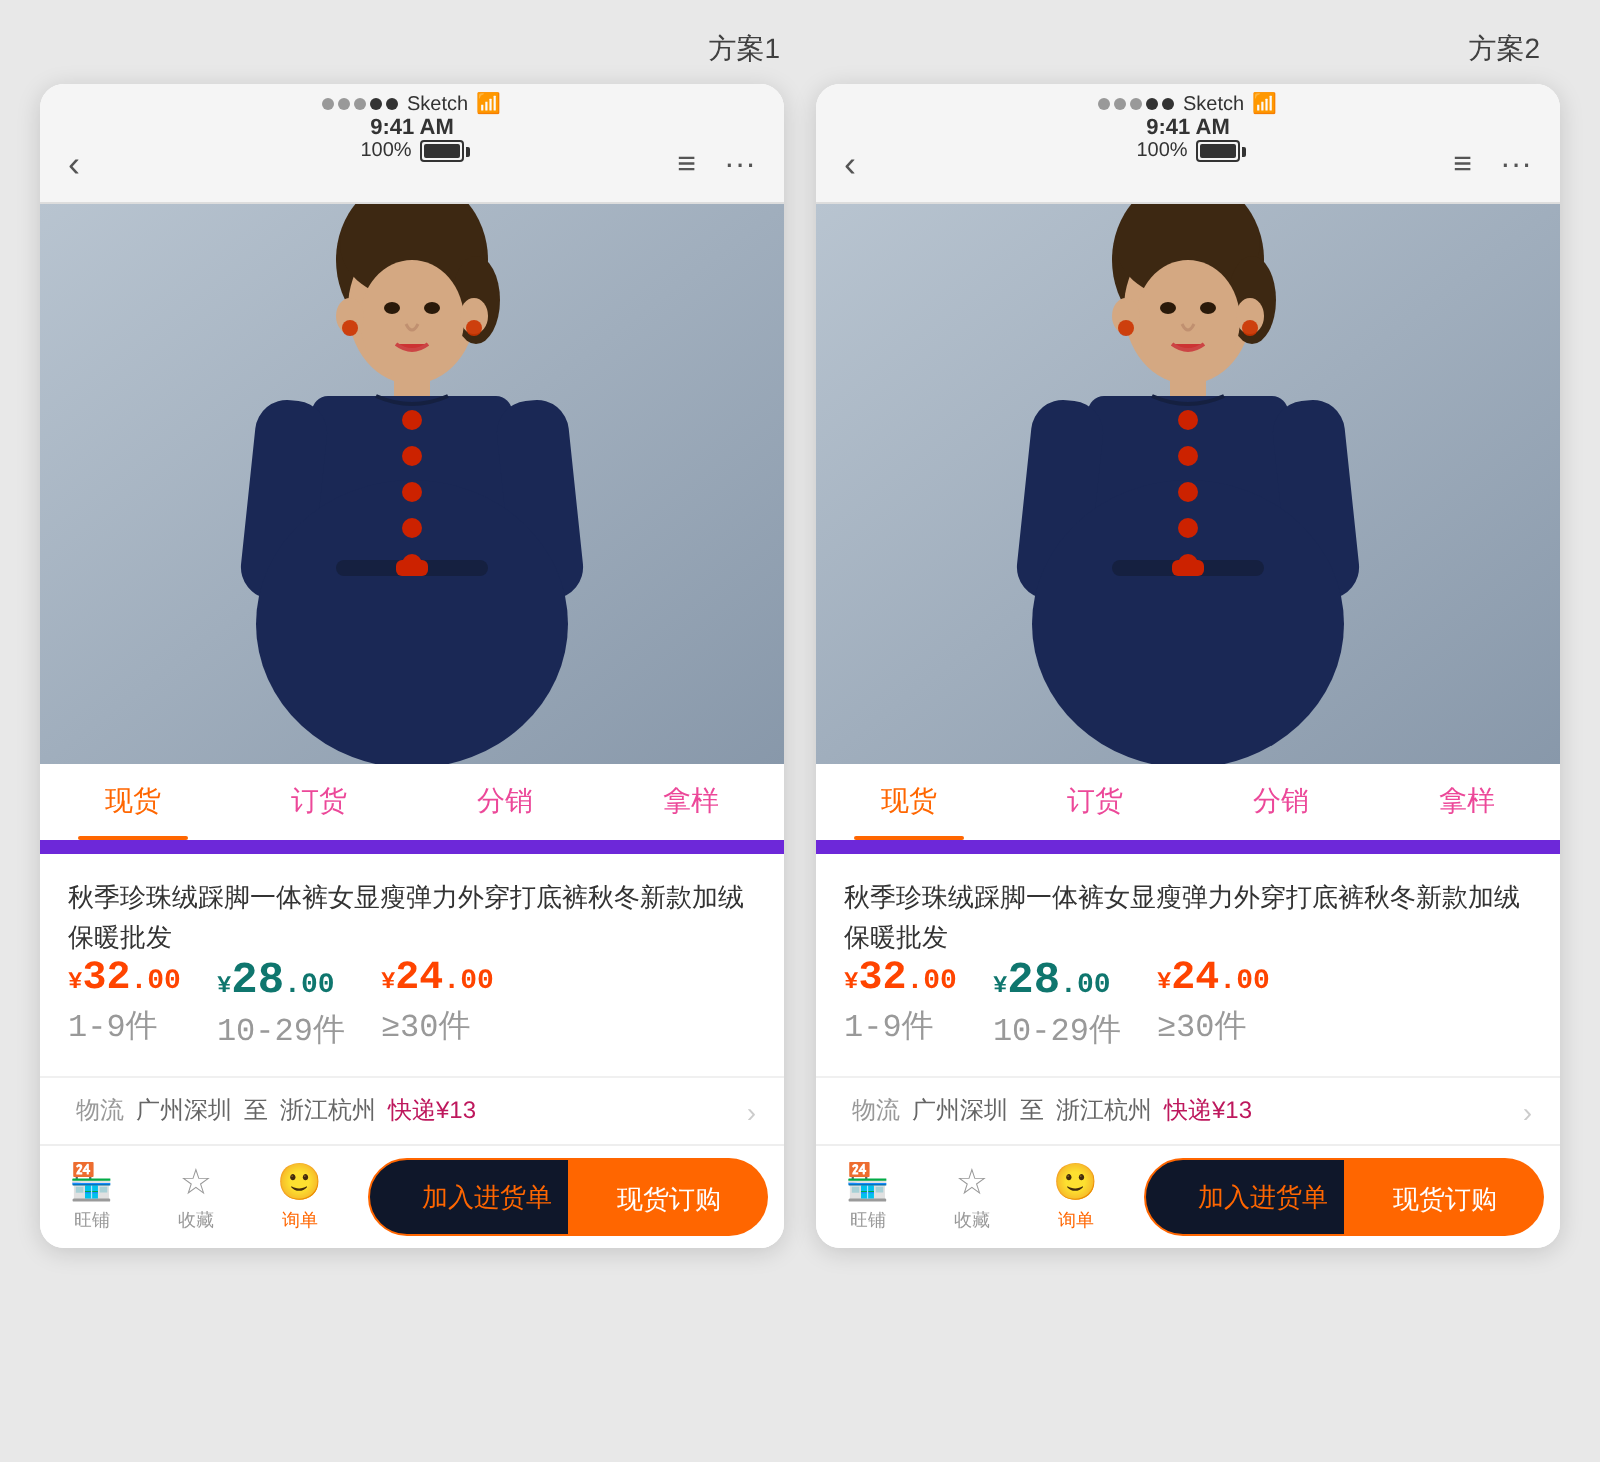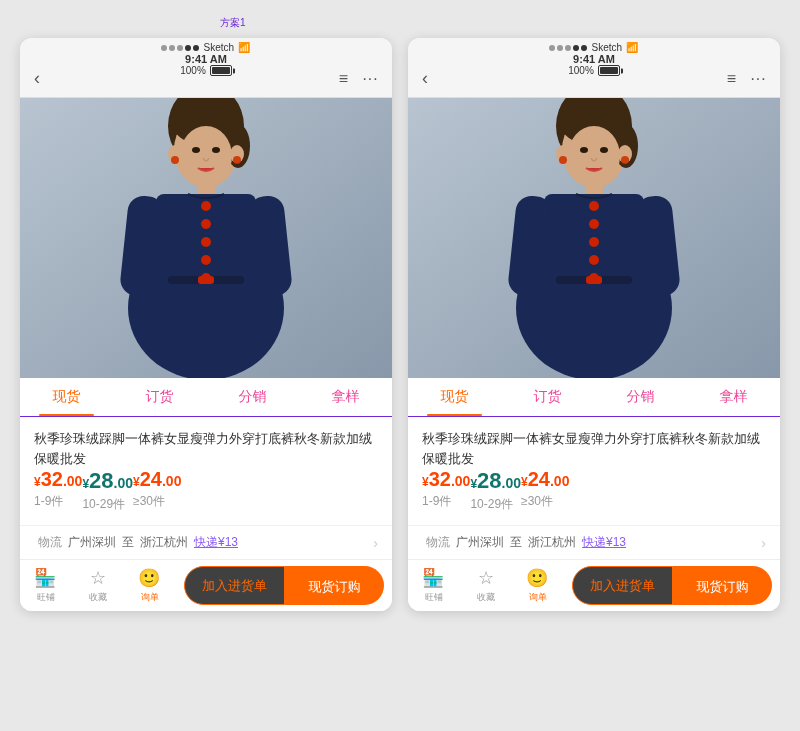--- a/index.html
+++ b/index.html
@@ -18,23 +18,23 @@
       align-items: center;
       gap: 0;
     }
     .scheme-labels {
       display: flex;
       width: 760px;
       justify-content: space-around;
       margin-bottom: 8px;
     }
     .scheme-label {
-      font-size: 10px;
-      color: #6d28d9;
-      text-align: left;
+      font-size: 14px;
+      color: #404040;
+      text-align: right;
       width: 360px;
     }
     .phones-row {
       display: flex;
       gap: 16px;
     }
     .phone {
       width: 372px;
       background: #fff;
       border-radius: 12px;
@@ -89,21 +89,21 @@
       background: linear-gradient(160deg, #b0b8c8 0%, #9aa5b8 40%, #8090a8 100%);
       position: relative;
       overflow: hidden;
       display: flex;
       justify-content: center;
       align-items: flex-end;
     }
     
     .tabs {
       display: flex;
-      border-bottom: 1px solid #6d28d9;
+      border-bottom: 7px solid #6d28d9;
       background: #fff;
     }
     .tab {
       flex: 1;
       text-align: center;
       padding: 10px 0;
       font-size: 14px;
       color: #ec4899;
       cursor: pointer;
       position: relative;
@@ -125,47 +125,49 @@
       padding: 12px 14px 8px;
       background: #fff;
     }
     .product-title {
       font-size: 13px;
       color: #333;
       line-height: 1.5;
     }
     .prices {
       display: flex;
+      gap: 18px;
       margin-bottom: 4px;
+      font-family: Liberation Mono, monospace;
     }
     .price-item { display: flex; flex-direction: column; }
     .price-main { font-size: 16px; font-weight: 700; }
     .price-main .yuan { font-size: 12px; }
     .price-main .int { font-size: 20px; }
     .price-main .dec { font-size: 14px; }
     .price-main.red { color: #ff4400; }
     .price-main.orange { color: #0f766e; }
-    .price-range { font-size: 12px; color: #999; margin-top: 2px; }
+    .price-range { font-size: 16px; color: #999; margin-top: 2px; }
     
     .shipping {
       display: flex;
       align-items: center;
       gap: 6px;
       padding: 8px 14px;
       font-size: 12px;
       color: #666;
       border-top: 1px solid #f0f0f0;
       background: #fff;
       cursor: pointer;
       text-align: right;
     }
     .shipping-label { color: #999; min-width: 28px; }
     .shipping-from { color: #666; }
     .shipping-to { color: #666; }
-    .shipping-express { color: #8b5cf6; text-decoration: underline; }
+    .shipping-express { color: #be185d; }
     .shipping-arrow { margin-left: auto; color: #ccc; font-size: 14px; }
     
     .bottom-bar {
       display: flex;
       align-items: center;
       background: #fff;
       border-top: 1px solid #eee;
       height: 52px;
     }
     .bottom-icons {
@@ -193,45 +195,47 @@
     .bottom-icon-item.active .icon-shape { color: #ff6600; }
     .bottom-icon-item.active .icon-label { color: #ff6600; }
     .btn-group {
       display: flex;
       flex: 1;
       height: 100%;
       padding: 6px 8px;
     }
     .btn-add {
       flex: 1;
-      background: #404040;
+      background: #0f172a;
       border: 1.5px solid #ff6600;
       color: #ff6600;
       font-size: 13px;
       border-radius: 20px 0 0 20px;
       cursor: pointer;
       padding: 0 8px;
+      text-align: right;
     }
     .btn-buy {
       flex: 1;
       background: #ff6600;
       border: none;
       color: #fff;
       font-size: 13px;
       border-radius: 0 20px 20px 0;
       cursor: pointer;
       padding: 12px 8px;
     }
   </style>
 </head>
 <body>
 
 <div class="page-wrapper">
   <div class="scheme-labels">
     <div class="scheme-label">方案1</div>
+    <div class="scheme-label">方案2</div>
   </div>
 
   <div class="phones-row">
 
     <div class="phone">
 
       <div class="status-bar">
         <div class="status-left">
           <div class="status-dots">
             <div class="status-dot"></div>

